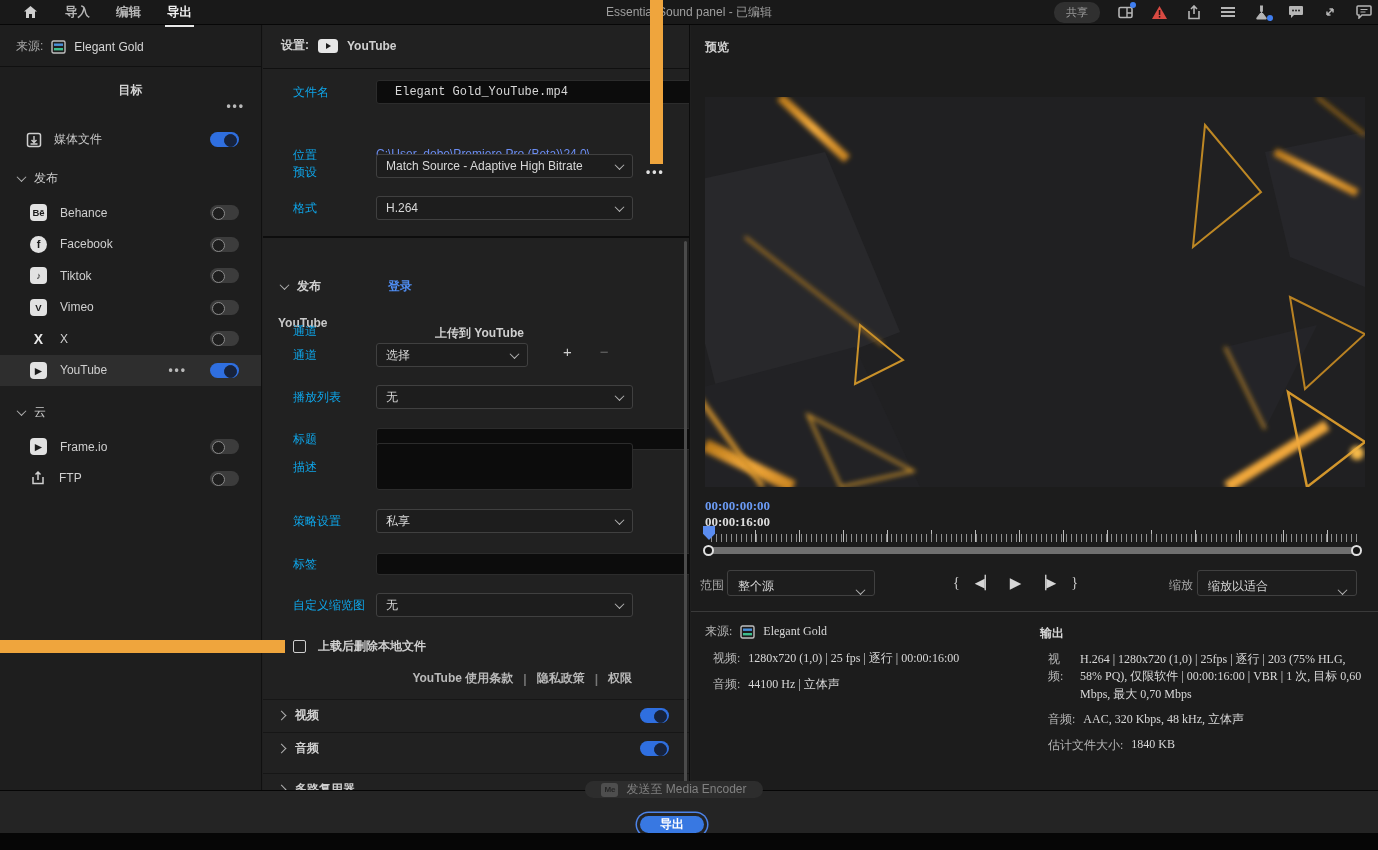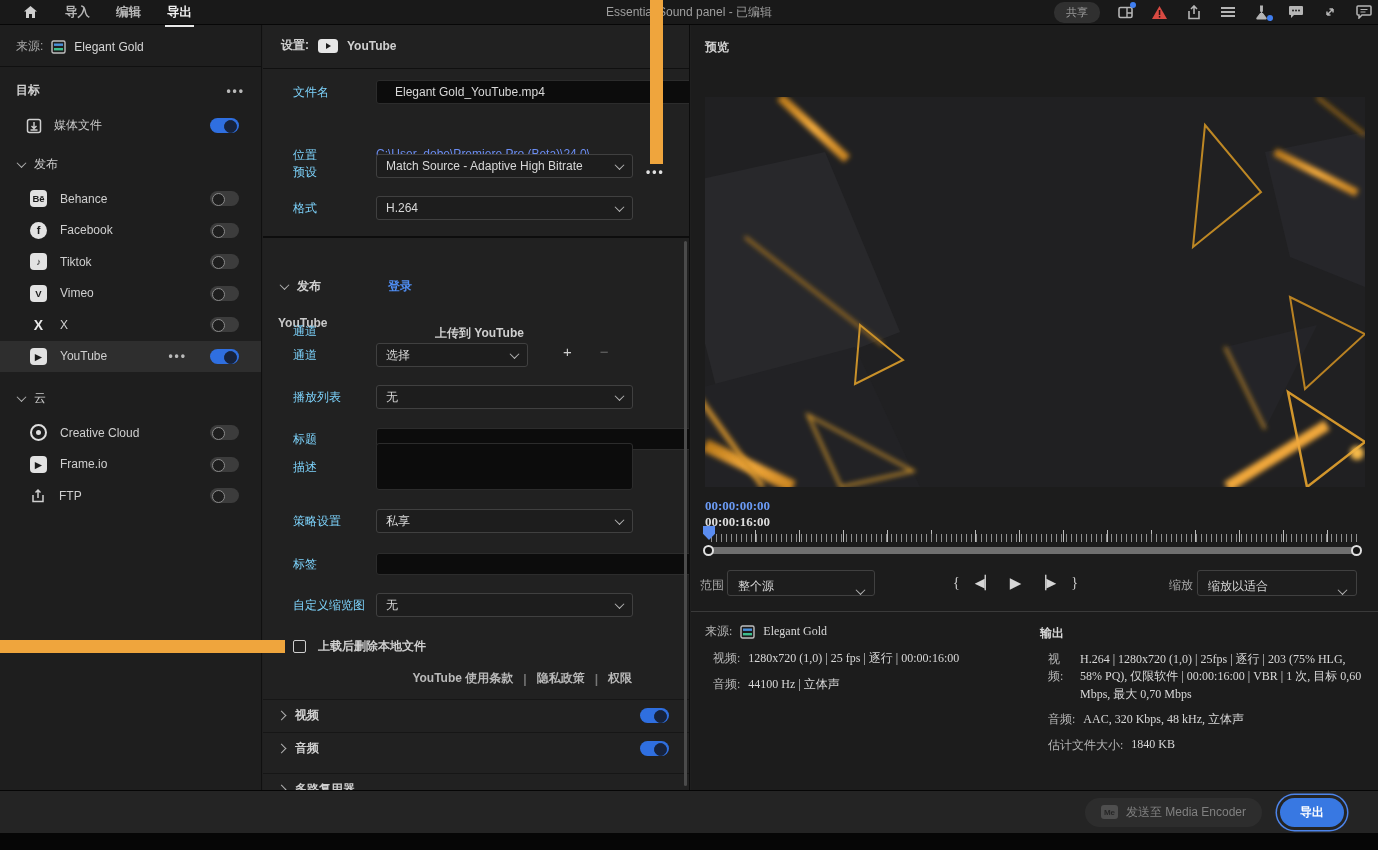--- a/index.html
+++ b/index.html
@@ -19,21 +19,21 @@
   .tb-ic { position:relative; width:17px; height:16px; display:flex; align-items:center; justify-content:center; }
   .bluedot { position:absolute; top:-2px; right:-2px; width:6px; height:6px; border-radius:50%; background:#3f7ef0; }
   .bluedot.br { top:auto; bottom:-1px; right:-3px; }
 
   
   .sidebar { position:absolute; top:25px; left:0; width:262px; bottom:60px; background:#1e1e1e; border-right:1px solid #101010; }
   .src-row { display:flex; align-items:center; gap:8px; padding:13px 16px 11px 16px; }
   .src-label { color:#a8a8a8; }
   .src-name { color:#d6d6d6; }
   .hairline { height:1px; background:#101010; }
-  .target-row { display:flex; align-items:center; padding:15px 16px 8px 16px; }
+  .target-row { display:flex; align-items:center; padding:15px 16px 8px 16px;flex-direction:column; }
   .target-label { color:#d2d2d2; font-weight:bold; }
   .dots { margin-left:auto; color:#b9b9b9; letter-spacing:2px; font-weight:bold; }
   .media-row { display:flex; align-items:center; gap:12px; padding:10px 22px 10px 26px; }
   .side-section { display:flex; align-items:center; gap:9px; padding:12px 16px 10px 18px; color:#c9c9c9; }
   .chev { width:7px; height:7px; border-right:1.6px solid #b0b0b0; border-bottom:1.6px solid #b0b0b0; display:inline-block; }
   .chev.down { transform:rotate(45deg) translate(-1px,-1px); }
   .chev.right { transform:rotate(-45deg); }
   .side-item { display:flex; align-items:center; gap:13px; height:31.5px; padding:0 22px 0 30px; }
   .side-item.selected { background:#2e2e2e; }
   .side-item .lbl { color:#cfcfcf; }
@@ -48,24 +48,24 @@
   .toggle.on::after { left:auto; right:2px; background:#17233c; border-color:#17233c; }
   .yt-dots { color:#b9b9b9; letter-spacing:2px; font-weight:bold; margin-left:auto; }
   .yt-dots + .toggle { margin-left:10px; }
 
   
   .settings { position:absolute; top:25px; left:263px; width:427px; bottom:60px; background:#212121; border-right:1px solid #0c0c0c; overflow:hidden; }
   .set-header { position:absolute; top:12px; left:18px; display:flex; align-items:center; gap:9px; }
   .set-header .h-label { color:#d0d0d0; font-weight:bold; }
   .set-hairline { position:absolute; top:43px; left:0; right:0; height:1px; background:#101010; }
   .frow { position:absolute; left:0; right:0; height:24px; }
-  .frow .flabel { position:absolute; left:30px; top:50%; transform:translateY(-50%); color:#7dd3fc; }
+  .frow .flabel { position:absolute; left:30px; top:50%; transform:translateY(-50%); color:#0ea5e9; }
   .ctrl { position:absolute; left:113px; width:257px; }
   .ipt { height:22px; background:#0c0c0c; border:1px solid #2c2c2c; border-radius:3px; color:#d8d8d8; font-size:12px; padding:0 10px; font-family:inherit; width:100%; }
-  .ipt.named { height:24px; padding-left:18px; }
+  .ipt.named { height:24px; padding-left:18px;font-family:Liberation Mono, monospace; }
   .dd { height:24px; background:#1d1d1d; border:1px solid #404040; border-radius:3px; display:flex; align-items:center; padding:0 9px; color:#d8d8d8; }
   .dd .dd-chev { margin-left:auto; }
   .dd-chev { width:7px; height:7px; border-right:1.6px solid #b5b5b5; border-bottom:1.6px solid #b5b5b5; transform:rotate(45deg) translate(-1px,-1px); flex:0 0 auto; }
   .link { color:#6b8df2; text-decoration:underline; }
   .more-dots { position:absolute; left:383px; top:50%; transform:translateY(-50%); color:#e0e0e0; letter-spacing:2px; font-weight:bold; }
   .divider { position:absolute; left:0; right:0; height:2px; background:#0d0d0d; }
   .pub-header { position:absolute; left:18px; display:flex; align-items:center; gap:9px; }
   .pub-header .p-lbl { color:#d0d0d0; font-weight:bold; }
   .login-link { position:absolute; left:125px; color:#4f8df2; font-weight:bold; }
   .upload-lbl { position:absolute; left:172px; color:#d0d0d0; font-weight:bold;margin-top:47px; }
@@ -111,21 +111,21 @@
   .sum-src { display:flex; align-items:center; gap:8px; margin-bottom:10px; }
   .sum-row { display:flex; gap:8px; margin-bottom:9px; }
   .sum-lbl { color:#b5b5b5; flex:0 0 auto; }
   .sum-val { color:#d8d8d8; }
   .out-h { color:#d8d8d8; font-weight:bold; margin-bottom:9px; }
   .out-vid { display:flex; gap:6px; margin-bottom:8px; }
   .out-vid .sum-lbl { width:26px; line-height:1.45; }
   .out-vid .sum-val { line-height:1.45; }
 
   
-  .footer { position:absolute; left:0; right:0; bottom:17px; height:43px; background:#242424; border-top:1px solid #060606; display:flex; align-items:center; justify-content:flex-end; gap:18px; padding-right:30px; }
+  .footer { position:absolute; left:0; right:0; bottom:17px; height:43px; background:#242424; border-top:1px solid #060606; display:flex; align-items:center; justify-content:flex-end; gap:18px; padding-right:30px;flex-direction:column; }
   .send-btn { height:29px; border-radius:15px; background:#2d2d2d; color:#808080; display:flex; align-items:center; gap:8px; padding:0 16px; font-size:12px; }
   .me-badge { width:17px; height:14px; background:#4e4e4e; color:#262626; border-radius:3px; font-size:8px; font-weight:bold; display:flex; align-items:center; justify-content:center; }
   .export-btn { height:29px; min-width:64px; border-radius:15px; background:#3878e2; color:#fff; font-weight:bold; display:flex; align-items:center; justify-content:center; padding:0 18px; box-shadow:0 0 0 3px #242424,0 0 0 4.5px #4d84ea; margin-right:4px; }
   .bottom-strip { position:absolute; left:0; right:0; bottom:0; height:17px; background:#060606; }
 
   
   .anno-v { position:absolute; left:650px; top:0; width:13px; height:164px; background:#efa53d; z-index:50; }
   .anno-h { position:absolute; left:0; top:640px; width:285px; height:13px; background:#efa53d; z-index:50; }
 
   .svgic { display:block; }
@@ -267,25 +267,20 @@
       <span class="lbl">YouTube</span>
       <span class="yt-dots">•••</span>
       <span class="toggle on" style="margin-left:10px"></span>
     </div>
 
     <div class="side-section" style="margin-top:6px">
       <span class="chev down"></span>
       <span>云</span>
     </div>
 
-    <div class="side-item">
-      <span class="badge ring"></span>
-      <span class="lbl">Creative Cloud</span>
-      <span class="toggle"></span>
-    </div>
     <div class="side-item">
       <span class="badge">▶</span>
       <span class="lbl">Frame.io</span>
       <span class="toggle"></span>
     </div>
     <div class="side-item">
       <span>
         <svg class="svgic" width="16" height="16" viewBox="0 0 16 16">
             <path d="M3 7 V13.5 H13 V7" fill="none" stroke="#cfcfcf" stroke-width="1.5"></path>
             <path d="M8 10 V2 M5.5 4.5 L8 2 L10.5 4.5" stroke="#cfcfcf" stroke-width="1.5" fill="none"></path>

